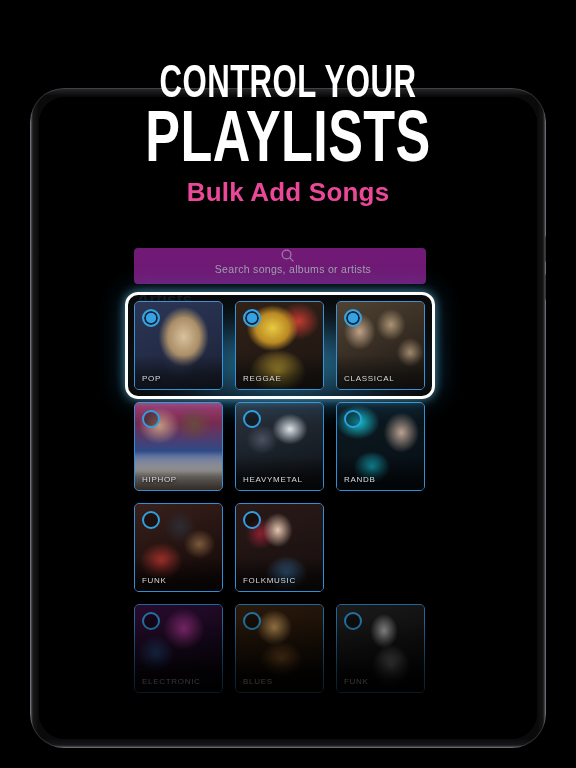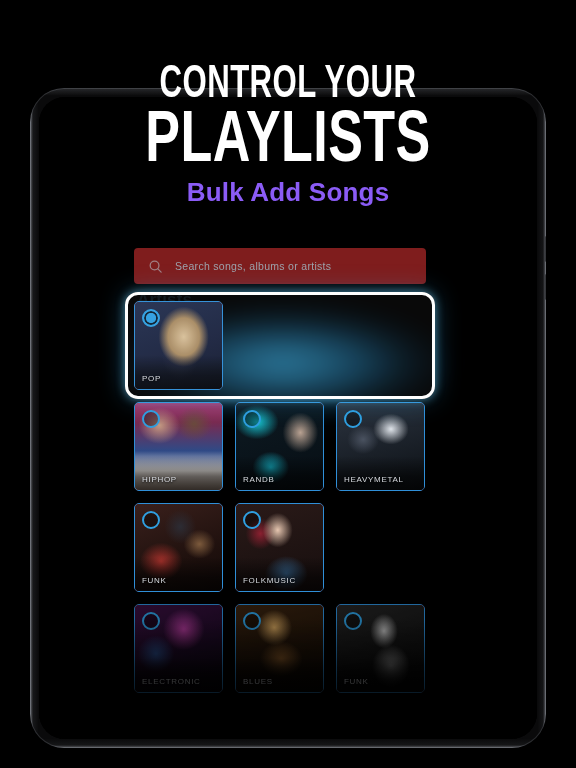--- a/index.html
+++ b/index.html
@@ -26,21 +26,21 @@
     font-family:"Liberation Sans", sans-serif;
     font-weight:bold; color:#ffffff;
     font-size:62px; line-height:63px;
     letter-spacing:0.5px;
     margin-top:2px;
     transform:scaleX(0.84) scaleY(1.16);
     transform-origin:center top;
   }
   .h-sub {
     font-family:"Liberation Sans", sans-serif;
-    font-weight:bold; color:#8b5cf6;
+    font-weight:bold; color:#ec4899;
     font-size:26px; line-height:30px;
     margin-top:14px;
     letter-spacing:0.2px;
   }
 
   
   .tablet {
     position:absolute;
     left:30px; top:88px;
     width:516px; height:660px;
@@ -76,25 +76,26 @@
     background:#000;
     overflow:hidden;
   }
 
   
   .app { position:absolute; inset:0; background:#000; }
 
   .searchbar {
     position:absolute;
     left:95px; top:151px; width:292px; height:36px;
-    background:#7f1d1d;
+    background:#701a75;
     border-radius:4px;
     display:flex; align-items:center;
     padding-left:14px;
     z-index:12;
+    flex-direction:column;
   }
   .search-ico { width:15px; height:15px; flex:0 0 auto; opacity:.62; }
   .search-ph {
     font-size:10.5px; color:#9ea2ab;
     margin-left:12px; letter-spacing:0.3px;
   }
 
   .section-title {
     position:absolute; left:98px; top:193px;
     font-size:17px; font-weight:bold;
@@ -216,51 +217,71 @@
           <div class="row">
             <div class="card">
               <div class="art" style="background:
                      radial-gradient(ellipse 40% 48% at 56% 40%, #d8c09a 0%, #a88b63 45%, rgba(30,36,52,0) 72%),
                      radial-gradient(ellipse 30% 40% at 52% 62%, #2b3350 0%, rgba(26,32,50,0) 70%),
                      linear-gradient(160deg,#253050 0%,#1b2440 55%,#121a2e 100%);"></div>
               <div class="shade"></div>
               <div class="radio on"></div>
               <div class="lbl">POP</div>
             </div>
+            <div class="card">
+              <div class="art" style="background:
+                     radial-gradient(ellipse 38% 34% at 42% 30%, #e8c83c 0%, #b8861c 50%, rgba(40,20,10,0) 78%),
+                     radial-gradient(ellipse 34% 30% at 72% 22%, #c0342a 0%, rgba(80,20,16,0) 70%),
+                     radial-gradient(ellipse 45% 35% at 48% 80%, #d4b030 0%, rgba(60,45,10,0) 72%),
+                     linear-gradient(160deg,#2a1a10 0%,#140c08 100%);"></div>
+              <div class="shade"></div>
+              <div class="radio on"></div>
+              <div class="lbl">REGGAE</div>
+            </div>
+            <div class="card">
+              <div class="art" style="background:
+                     radial-gradient(ellipse 26% 30% at 26% 34%, #bda084 0%, rgba(70,55,42,0) 70%),
+                     radial-gradient(ellipse 24% 26% at 62% 26%, #a89070 0%, rgba(60,48,36,0) 70%),
+                     radial-gradient(ellipse 22% 24% at 84% 58%, #9c8468 0%, rgba(55,44,34,0) 70%),
+                     linear-gradient(155deg,#4a3c2c 0%,#2a2118 60%,#16110c 100%);"></div>
+              <div class="shade"></div>
+              <div class="radio on"></div>
+              <div class="lbl">CLASSICAL</div>
+            </div>
           </div>
 
           <div class="row">
             <div class="card">
               <div class="art" style="background:
                      radial-gradient(ellipse 34% 30% at 28% 26%, #c49a82 0%, rgba(90,60,50,0) 70%),
                      radial-gradient(ellipse 30% 28% at 68% 24%, #6a4a3c 0%, rgba(60,40,32,0) 70%),
                      linear-gradient(180deg,#a8366a 0%,#7a2a50 22%,#2f4a86 55%,#e8e4e0 78%,#b09a8a 100%);"></div>
               <div class="shade"></div>
               <div class="radio"></div>
               <div class="lbl">HIPHOP</div>
+            </div>
+            <div class="card">
+              <div class="art" style="background:
+                     radial-gradient(ellipse 30% 26% at 62% 30%, #dfe4ea 0%, rgba(120,130,140,0) 68%),
+                     radial-gradient(ellipse 26% 24% at 30% 42%, #4a5260 0%, rgba(40,46,56,0) 70%),
+                     linear-gradient(165deg,#2c3440 0%,#1a2028 55%,#0c1014 100%);"></div>
+              <div class="shade"></div>
+              <div class="radio"></div>
+              <div class="lbl">HEAVYMETAL</div>
             </div>
             <div class="card">
               <div class="art" style="background:
                      radial-gradient(ellipse 30% 34% at 74% 34%, #b9a292 0%, rgba(70,58,50,0) 68%),
                      radial-gradient(ellipse 38% 30% at 24% 22%, #17c6d4 0%, rgba(12,90,100,0) 66%),
                      radial-gradient(ellipse 30% 26% at 40% 74%, #14a8bc 0%, rgba(10,70,80,0) 70%),
                      linear-gradient(160deg,#0d1a22 0%,#070e14 100%);"></div>
               <div class="shade"></div>
               <div class="radio"></div>
               <div class="lbl">RANDB</div>
             </div>
-            <div class="card">
-              <div class="art" style="background:
-                     radial-gradient(ellipse 30% 26% at 62% 30%, #dfe4ea 0%, rgba(120,130,140,0) 68%),
-                     radial-gradient(ellipse 26% 24% at 30% 42%, #4a5260 0%, rgba(40,46,56,0) 70%),
-                     linear-gradient(165deg,#2c3440 0%,#1a2028 55%,#0c1014 100%);"></div>
-              <div class="shade"></div>
-              <div class="radio"></div>
-              <div class="lbl">HEAVYMETAL</div>
-            </div>
           </div>
 
           <div class="row">
             <div class="card">
               <div class="art" style="background:
                      radial-gradient(ellipse 26% 28% at 52% 26%, #2c2c34 0%, rgba(30,28,34,0) 70%),
                      radial-gradient(ellipse 34% 30% at 30% 66%, #a8322c 0%, rgba(90,26,22,0) 72%),
                      radial-gradient(ellipse 26% 24% at 74% 46%, #7c5a3c 0%, rgba(60,42,28,0) 70%),
                      linear-gradient(160deg,#3a201c 0%,#20110e 60%,#120908 100%);"></div>
               <div class="shade"></div>

